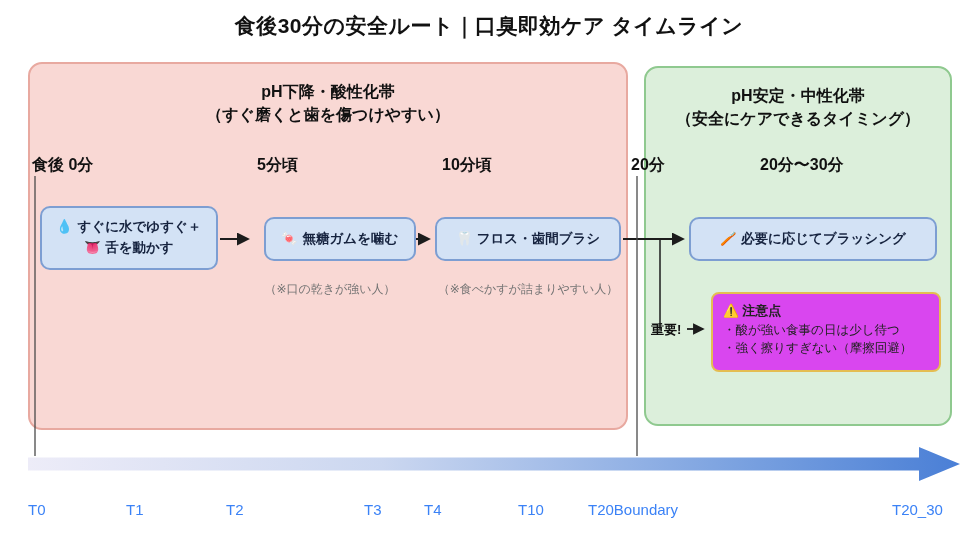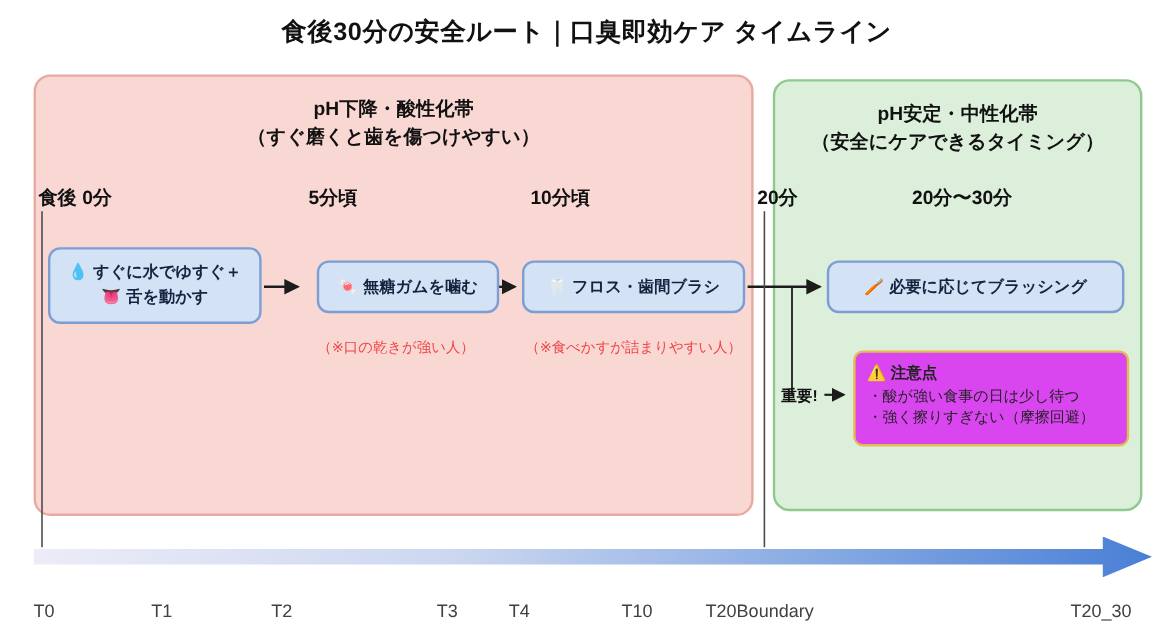--- a/index.html
+++ b/index.html
@@ -28,40 +28,40 @@
   .step { position:absolute; z-index:3; background:#d3e2f5; border:2px solid #7d9ed2;
           border-radius:10px; display:flex; flex-direction:column; align-items:center;
           justify-content:center; font-size:13.5px; font-weight:bold; color:#16233f;
           line-height:1.55; text-align:center; }
   .step .icon { margin-right:4px; font-weight:normal; }
   #step1 { left:40px;  top:206px; width:178px; height:64px; }
   #step2 { left:264px; top:217px; width:152px; height:44px; }
   #step3 { left:435px; top:217px; width:186px; height:44px; }
   #step4 { left:689px; top:217px; width:248px; height:44px; }
 
-  .note { position:absolute; top:281px; z-index:3; font-size:12px; color:#ef4444; text-align:center; }
+  .note { position:absolute; top:281px; z-index:3; font-size:12px; color:#737373; text-align:center; }
   #note2 { left:244px; width:172px; }
   #note3 { left:425px; width:206px; }
 
   .important { position:absolute; left:651px; top:321px; z-index:3;
                font-size:13px; font-weight:bold;text-align:right; }
 
   .caution { position:absolute; left:711px; top:292px; width:230px; height:80px; z-index:3;
              background:#d946ef; border:2px solid #e4bd52; border-radius:8px;
              padding:7px 10px; font-size:12.5px; line-height:1.5; color:#222; }
   .caution-title { font-weight:bold; font-size:13px; }
   .caution-title .icon { margin-right:3px; }
 
   svg.overlay { position:absolute; left:0; top:0; z-index:2; pointer-events:none; }
 
   .timeline-arrow { position:absolute; left:28px; top:447px; width:932px; height:34px; z-index:2;
       background:linear-gradient(90deg,#edecf8 0%,#cbd7f0 38%,#7ba2e0 76%,#4a7fd6 100%);
       clip-path:polygon(0 31%,95.6% 31%,95.6% 0,100% 50%,95.6% 100%,95.6% 69%,0 69%); }
 
-  .tick { position:absolute; top:501px; z-index:3; font-size:15px; color:#404040; }
+  .tick { position:absolute; top:501px; z-index:3; font-size:15px; color:#3b82f6; }
   #tick0 { left:28px; }  #tick1 { left:126px; } #tick2 { left:226px; } #tick3 { left:344px;margin-left:20px; }
   #tick4 { left:424px; } #tick5 { left:518px; } #tick6 { left:588px; } #tick7 { left:892px; }
 </style>
 </head>
 <body>
 
 <div class="canvas">
 
   <div class="title">食後30分の安全ルート｜口臭即効ケア タイムライン</div>
 

